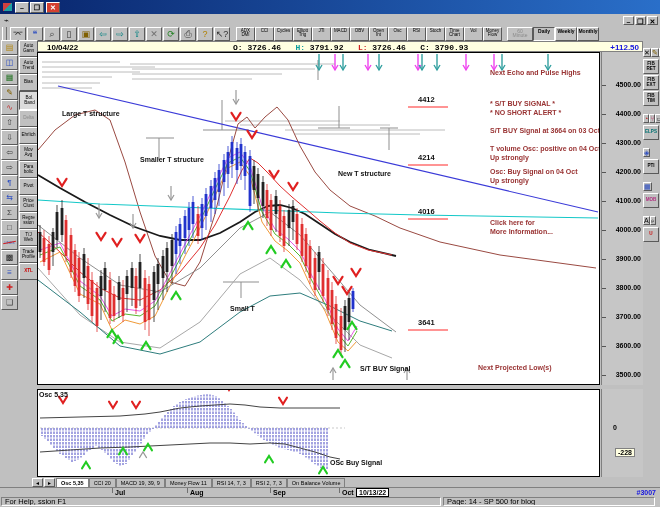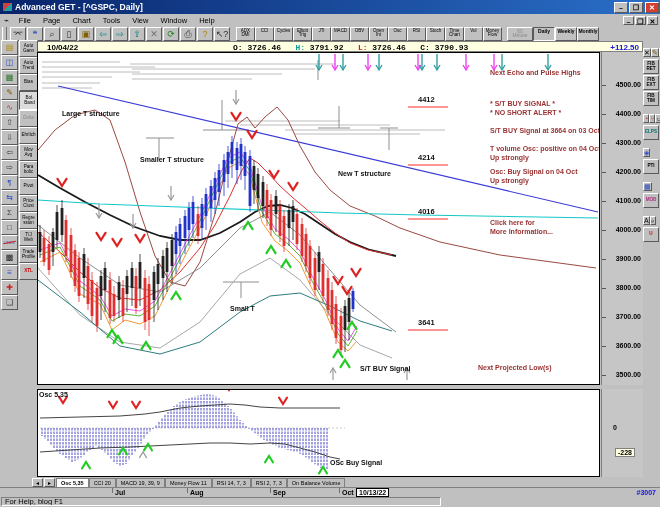--- a/index.html
+++ b/index.html
@@ -64,37 +64,27 @@
   text{font-family:"Liberation Sans",sans-serif;}
   .annMaroon{fill:#993333;font-weight:bold;font-size:7px;}
   .annBlack{fill:#111;font-weight:bold;font-size:7px;}
   .lvl{fill:#111;font-weight:bold;font-size:7.5px;}
 </style>
 </head>
 <body>
 
 <div id="titlebar" class="abs">
   <span style="display:inline-block;width:9px;height:8px;background:linear-gradient(135deg,#d04040 50%,#20a0a0 50%);margin-right:3px;"></span>
-  <span style="flex:1;">Advanced GET - [^GSPC, Daily]</span>
   <span class="wbtn b3d">–</span>
   <span class="wbtn b3d" style="margin-left:1px;">❐</span>
   <span class="wbtn close b3d" style="margin-left:2px;margin-right:1px;">✕</span>
 </div>
 
 <div id="menubar" class="abs">
   <span style="font-size:8px;padding:0 4px;">⌁</span>
-  <span id="menuItems" style="display:flex;">
-      <span class="menu-item">File</span>
-      <span class="menu-item">Page</span>
-      <span class="menu-item">Chart</span>
-      <span class="menu-item">Tools</span>
-      <span class="menu-item">View</span>
-      <span class="menu-item">Window</span>
-      <span class="menu-item">Help</span>
-    </span>
   <span style="flex:1;"></span>
   <span class="wbtn b3d" style="width:11px;height:9px;">–</span>
   <span class="wbtn b3d" style="width:11px;height:9px;margin-left:1px;">❐</span>
   <span class="wbtn b3d" style="width:11px;height:9px;margin:0 2px 0 1px;">✕</span>
 </div>
 
 <div id="toolbar" class="abs">
   <span style="width:3px;height:13px;border-left:1px solid #fff;border-right:1px solid #707070;margin:0 3px 0 2px;"></span>
   <span id="mainTools" style="display:flex;">
       <span class="tbtn b3d" style="color:#303030">⌤</span>
@@ -828,14 +818,15 @@
     <span class="abs" style="left:273px;top:1px;">Sep</span>
     <span class="abs" style="left:342px;top:1px;">Oct</span>
     <span class="abs" style="left:112px;top:0;width:1px;height:5px;background:#707070;"></span>
     <span class="abs" style="left:187px;top:0;width:1px;height:5px;background:#707070;"></span>
     <span class="abs" style="left:270px;top:0;width:1px;height:5px;background:#707070;"></span>
     <span class="abs" style="left:339px;top:0;width:1px;height:5px;background:#707070;"></span>
     <span class="abs" style="left:356px;top:0px;background:#fff;border:1px solid #000;padding:0 2px;font-weight:bold;">10/13/22</span>
   </div>
 
 <div id="statusbar" class="abs">
-  <span class="statusCell" style="left:1px;width:440px;">For Help, blog F1</span>
+  <span class="statusCell" style="left:1px;width:440px;">For Help, ssion F1</span>
+  <span class="statusCell" style="left:443px;width:212px;">Page: 14 - SP 500 for blog</span>
 </div>
 
 </body></html>

